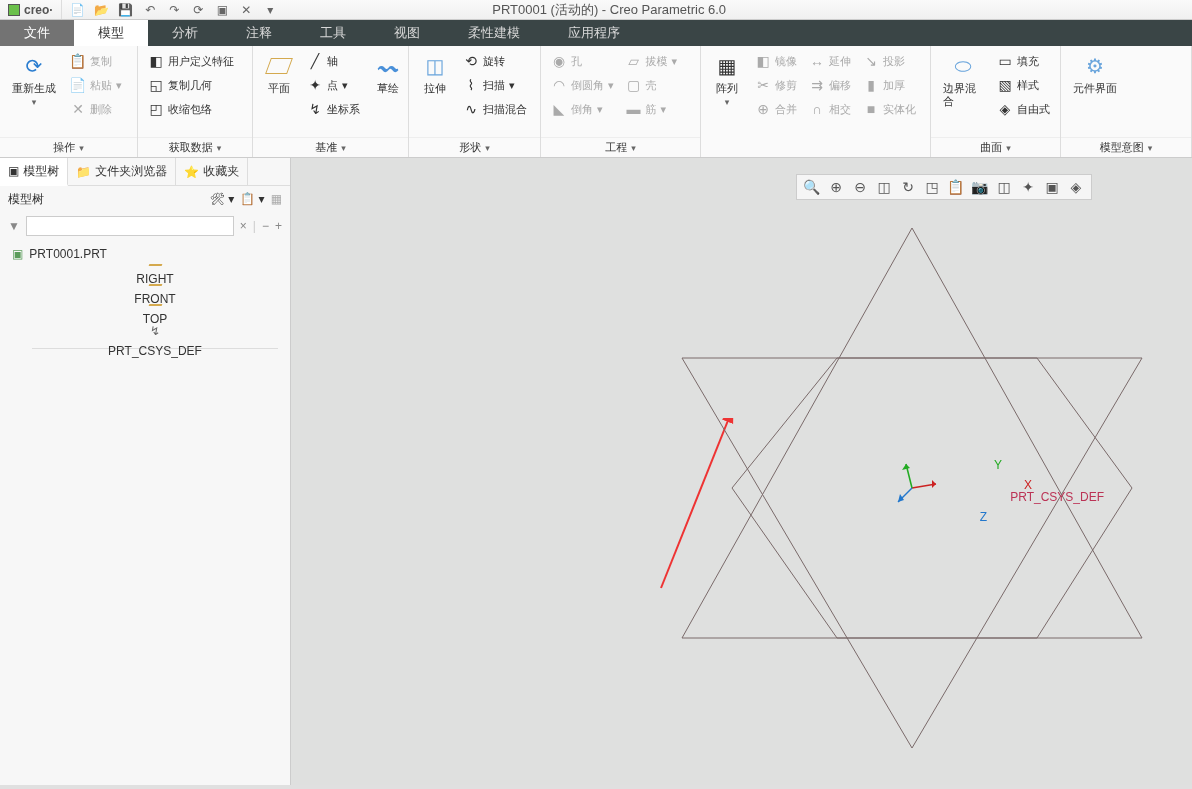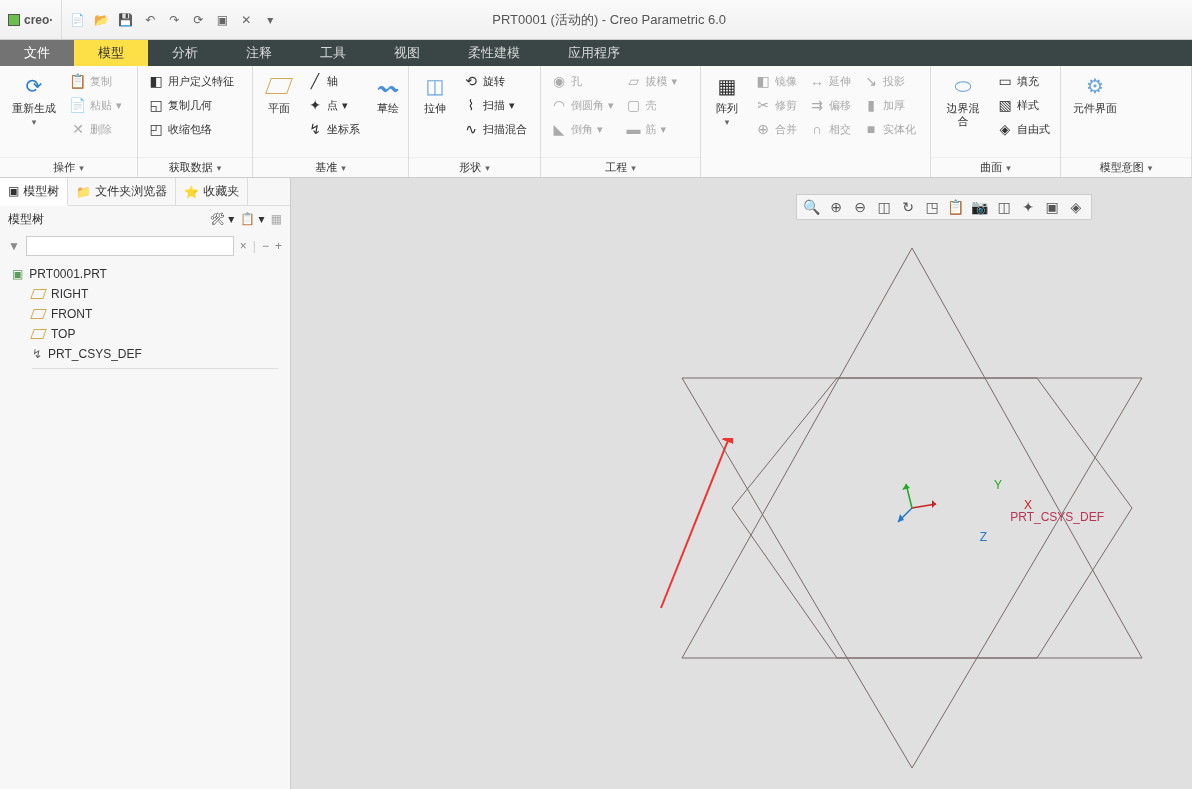--- a/index.html
+++ b/index.html
@@ -1,57 +1,57 @@
 <!DOCTYPE html>
 <html><head>
 <meta charset="utf-8">
 <style>
 * { margin: 0; padding: 0; box-sizing: border-box; font-family: "Segoe UI", Arial, sans-serif; }
 body { width: 1192px; height: 789px; background: #e0e0e0; overflow: hidden; font-size: 12px; color: #333; }
 
 
-.titlebar { height: 40px; background: linear-gradient(#fafafa, #f0f0f0); display: flex; align-items: center; border-bottom: 1px solid #ccc; }
+.titlebar { height: 20px; background: linear-gradient(#fafafa, #f0f0f0); display: flex; align-items: center; border-bottom: 1px solid #ccc; }
 .titlebar .logo-box { display: flex; align-items: center; padding: 0 8px; border-right: 1px solid #ddd; height: 100%; }
 .titlebar .logo-icon { width: 12px; height: 12px; background: #6bc04b; border: 1px solid #555; margin-right: 4px; }
 .titlebar .quick { display: flex; align-items: center; gap: 8px; padding: 0 8px; }
 .quick .qbtn { width: 16px; height: 16px; display: flex; align-items: center; justify-content: center; cursor: pointer; color: #666; }
 .titlebar .title-text { flex: 1; text-align: center; color: #555; font-size: 13px; }
 
 
 .menubar { height: 26px; background: #3a4546; display: flex; align-items: stretch; }
 .menubar .mtab { padding: 0 24px; display: flex; align-items: center; color: #d8d8d8; font-size: 13px; cursor: pointer; }
 .menubar .mtab.file { background: #737373; color: #fff; }
-.menubar .mtab.active { background: #fde047; color: #333; }
+.menubar .mtab.active { background: #ffffff; color: #333; }
 
 
 .ribbon { height: 112px; background: #fafafa; display: flex; border-bottom: 1px solid #ccc; }
 .rgroup { border-right: 1px solid #ddd; display: flex; flex-direction: column; }
 .rgroup .body { flex: 1; display: flex; align-items: flex-start; padding: 4px 6px; gap: 4px; }
 .rgroup .label { height: 20px; border-top: 1px solid #eee; text-align: center; font-size: 11px; color: #333; display: flex; align-items: center; justify-content: center; gap: 4px; }
 .bigbtn { display: flex; flex-direction: column; align-items: center; gap: 2px; padding: 2px 6px; cursor: pointer; }
 .bigbtn .icon { width: 28px; height: 28px; display: flex; align-items: center; justify-content: center; font-size: 20px; }
-.bigbtn .txt { font-size: 11px; text-align: center; line-height: 1.2; }
+.bigbtn .txt { font-size: 11px; text-align: left; line-height: 1.2; }
 .smallrow { display: flex; align-items: center; gap: 4px; height: 22px; padding: 0 4px; cursor: pointer; font-size: 11px; white-space: nowrap; }
 .smallrow .icon { width: 16px; height: 16px; display: flex; align-items: center; justify-content: center; font-size: 14px; }
 .smallrow.disabled { color: #aaa; }
 .vcol { display: flex; flex-direction: column; gap: 2px; }
 
 
 .main { display: flex; height: calc(789px - 24px - 26px - 112px); }
 .left-panel { width: 291px; background: #f7f7f7; border-right: 1px solid #ccc; display: flex; flex-direction: column; }
 .tabs { height: 28px; display: flex; border-bottom: 1px solid #ddd; }
 .tabs .tab { display: flex; align-items: center; gap: 4px; padding: 0 8px; font-size: 12px; cursor: pointer; border-right: 1px solid #ddd; }
 .tabs .tab.active { background: #fff; border-bottom: 2px solid #fff; margin-bottom: -1px; }
 .tool-row { height: 26px; display: flex; align-items: center; padding: 0 8px; gap: 8px; justify-content: space-between; }
 .tool-row .lbl { font-size: 12px; }
 .search-row { height: 28px; display: flex; align-items: center; padding: 0 8px; gap: 6px; }
 .search-row input { flex: 1; height: 20px; border: 1px solid #ccc; padding: 0 4px; font-size: 11px; }
 .tree { padding: 4px 12px; }
 .tree .node { display: flex; align-items: center; gap: 6px; height: 20px; font-size: 12px; cursor: pointer; }
-.tree .node.child { padding-left: 20px; }
+.tree .node.child { padding-left: 20px; flex-direction: column; }
 .plane-icon { width: 13px; height: 10px; border: 1px solid #d4a94e; transform: skewX(-20deg); }
 .csys-icon { font-size: 12px; color: #666; }
 
 .canvas { flex: 1; position: relative; background: #dfe0df; overflow: hidden; }
 .arrow { position: absolute; left: 360px; top: 260px; pointer-events: none; }
 .view-toolbar { position: absolute; top: 16px; right: 100px; height: 26px; background: #f5f5f5; border: 1px solid #ccc; display: flex; align-items: center; gap: 2px; padding: 0 4px; }
 .vtb-btn { width: 22px; height: 20px; display: flex; align-items: center; justify-content: center; cursor: pointer; font-size: 14px; color: #555; }
 
 .hexstar { position: absolute; right: 40px; top: 60px; width: 480px; height: 540px; pointer-events: none; }
 .csys-label { position: absolute; font-size: 12px; }

